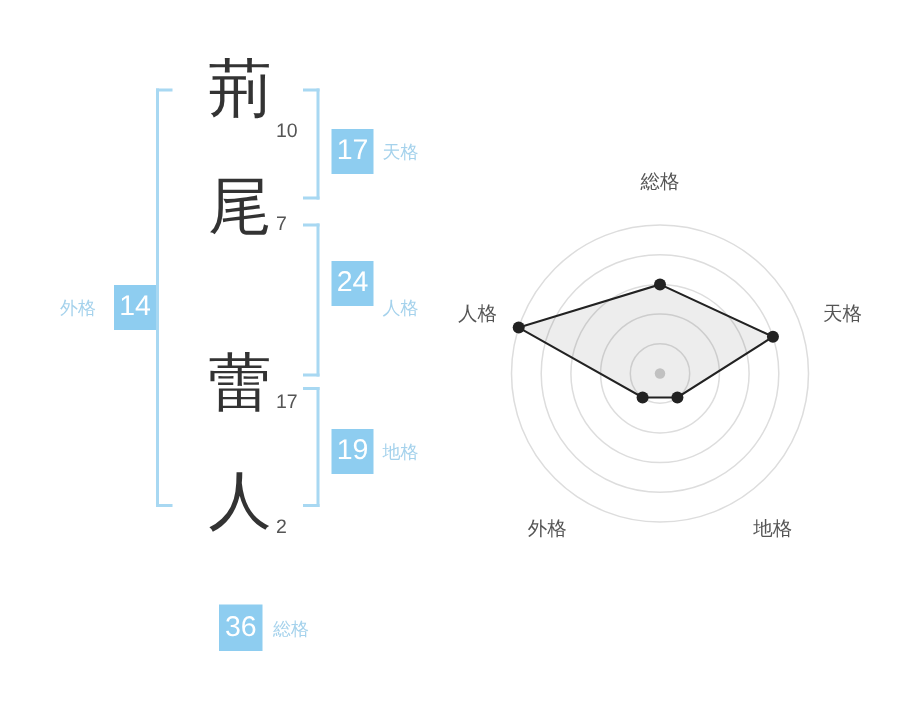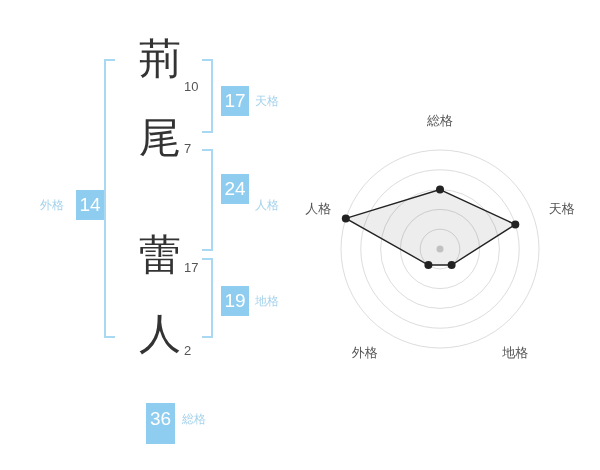--- a/index.html
+++ b/index.html
@@ -51,21 +51,21 @@
     color:var(--label-blue,#A5D2EC);
   }
   .b-ten  {left:221px;top:86px;}
   .bl-ten {left:255px;top:95px;}
   .b-jin  {left:221px;top:174px;}
   .bl-jin {left:255px;top:199px;}
   .b-chi  {left:221px;top:286px;}
   .bl-chi {left:255px;top:295px;}
   .b-gai  {left:76px;top:190px;}
   .bl-gai {left:40px;top:199px;}
-  .b-sou  {left:146px;top:403px;width:29px;height:41px;line-height:31px;}
+  .b-sou  {left:146px;top:403px;width:29px;height:31px;line-height:31px;}
   .bl-sou {left:182px;top:413px;}
   
   .radar{position:absolute;left:290px;top:100px;}
 </style>
 </head>
 <body>
 
 <div class="page" style="--badge: #8ECDF0; --bracket: #A8D8F2; --label-blue: #A5D2EC; --kanji: #333333; --stroke-num: #555555; --ring: #DDDDDD; --chart-label: #555555; --polygon-stroke: #222222; --polygon-fill: rgba(0,0,0,0.07); --dot: #222222; --center-dot: #C1C1C1;">
 
   <div class="name-block">

